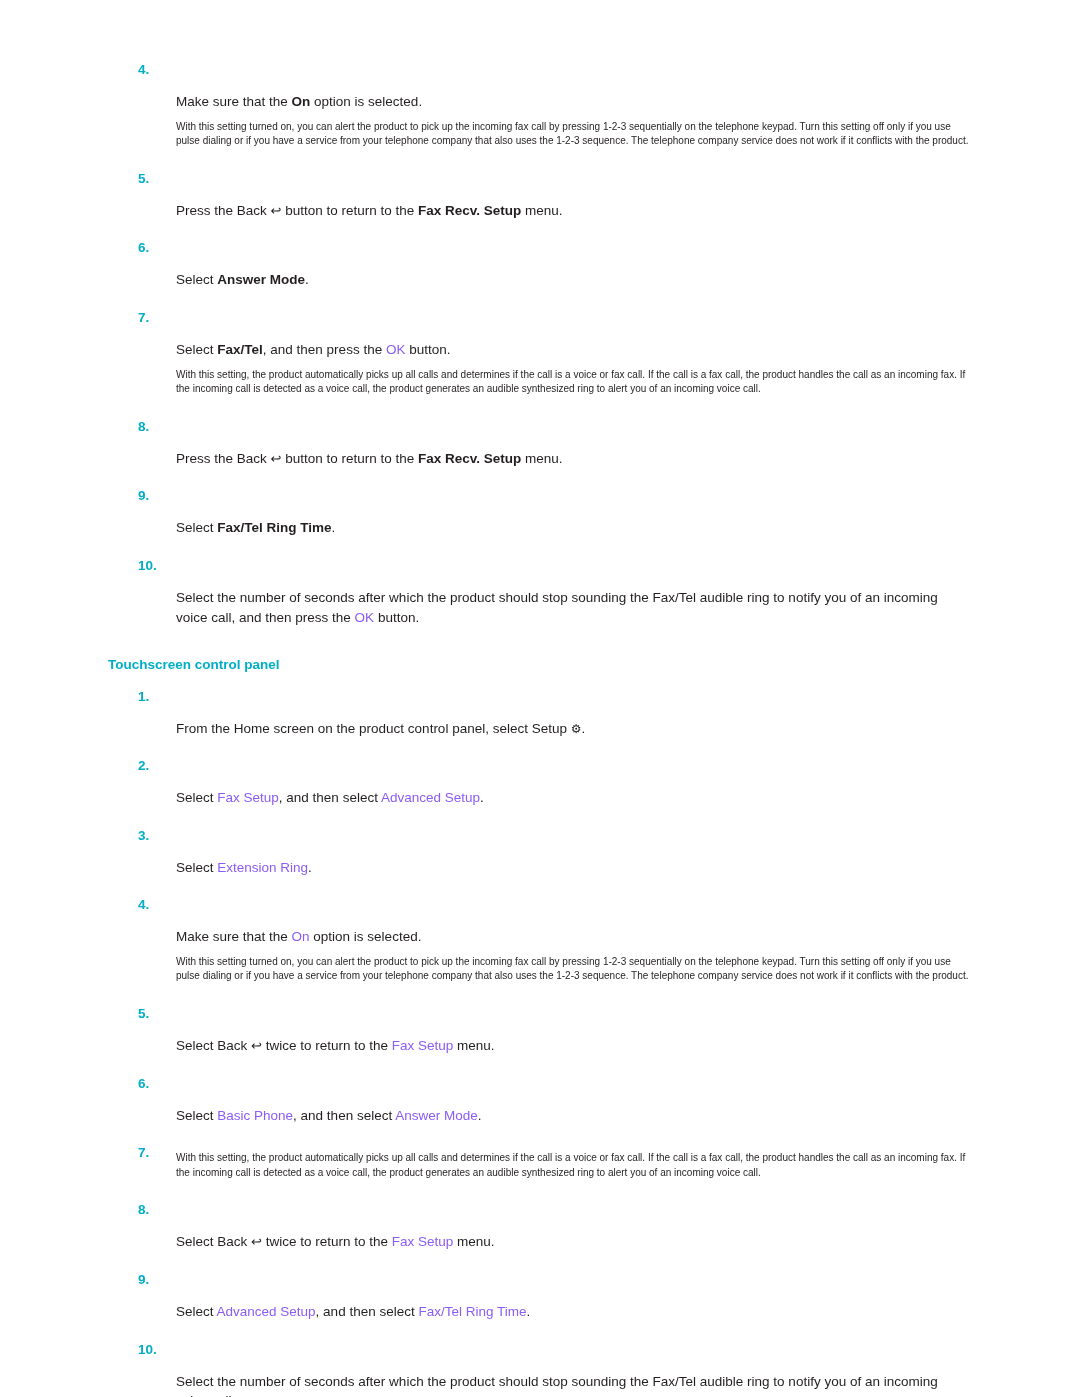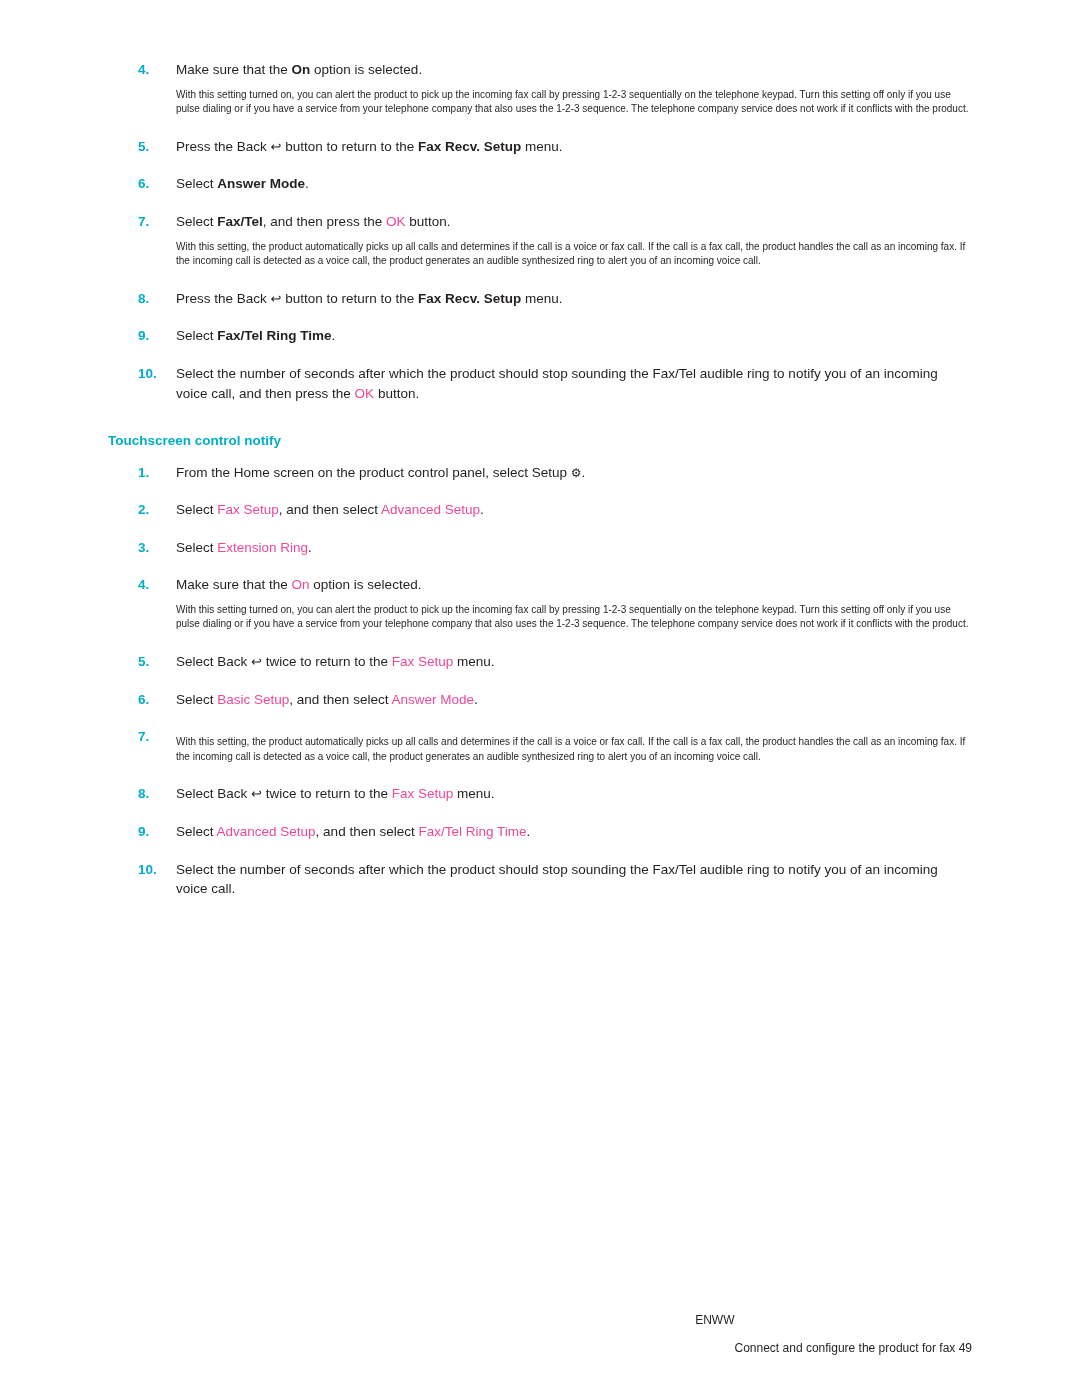--- a/index.html
+++ b/index.html
@@ -34,36 +34,37 @@
       color: #00aec7;
       font-size: 13.5px;
     }
 
     .step-content {
       flex: 1;
     }
 
     .step-content p {
       margin-bottom: 8px;
+      margin-top: 32px;
     }
 
     .step-content .body-para {
       margin-left: 0;
       margin-top: 8px;
       margin-bottom: 10px;
       color: #231f20;
       font-size: 10px;
     }
 
     .bold {
       font-weight: bold;
     }
 
     .link {
-      color: #ec4899;
+      color: #8b5cf6;
     }
 
     .section-heading {
       color: #00aec7;
       font-weight: bold;
       font-size: 13.5px;
       margin-bottom: 12px;
       margin-top: 20px;
     }
 
@@ -151,21 +152,21 @@
 
     <div class="step-block">
       <div class="step-number">10.</div>
       <div class="step-content">
         <p>Select the number of seconds after which the product should stop sounding the Fax/Tel audible ring to notify you of an incoming voice call, and then press the <span class="link">OK</span> button.</p>
       </div>
     </div>
 
   </div>
 
-  <div class="section-heading">Touchscreen control notify</div>
+  <div class="section-heading">Touchscreen control panel</div>
 
   <div class="steps-container">
 
     <div class="step-block">
       <div class="step-number">1.</div>
       <div class="step-content">
         <p>From the Home screen on the product control panel, select Setup <span class="setup-icon">⚙</span>.</p>
       </div>
     </div>
 
@@ -194,21 +195,21 @@
     <div class="step-block">
       <div class="step-number">5.</div>
       <div class="step-content">
         <p>Select Back <span class="back-icon">↩</span> twice to return to the <span class="link">Fax Setup</span> menu.</p>
       </div>
     </div>
 
     <div class="step-block">
       <div class="step-number">6.</div>
       <div class="step-content">
-        <p>Select <span class="link">Basic Setup</span>, and then select <span class="link">Answer Mode</span>.</p>
+        <p>Select <span class="link">Basic Phone</span>, and then select <span class="link">Answer Mode</span>.</p>
       </div>
     </div>
 
     <div class="step-block">
       <div class="step-number">7.</div>
       <div class="step-content">
         <p class="body-para">With this setting, the product automatically picks up all calls and determines if the call is a voice or fax call. If the call is a fax call, the product handles the call as an incoming fax. If the incoming call is detected as a voice call, the product generates an audible synthesized ring to alert you of an incoming voice call.</p>
       </div>
     </div>
 

